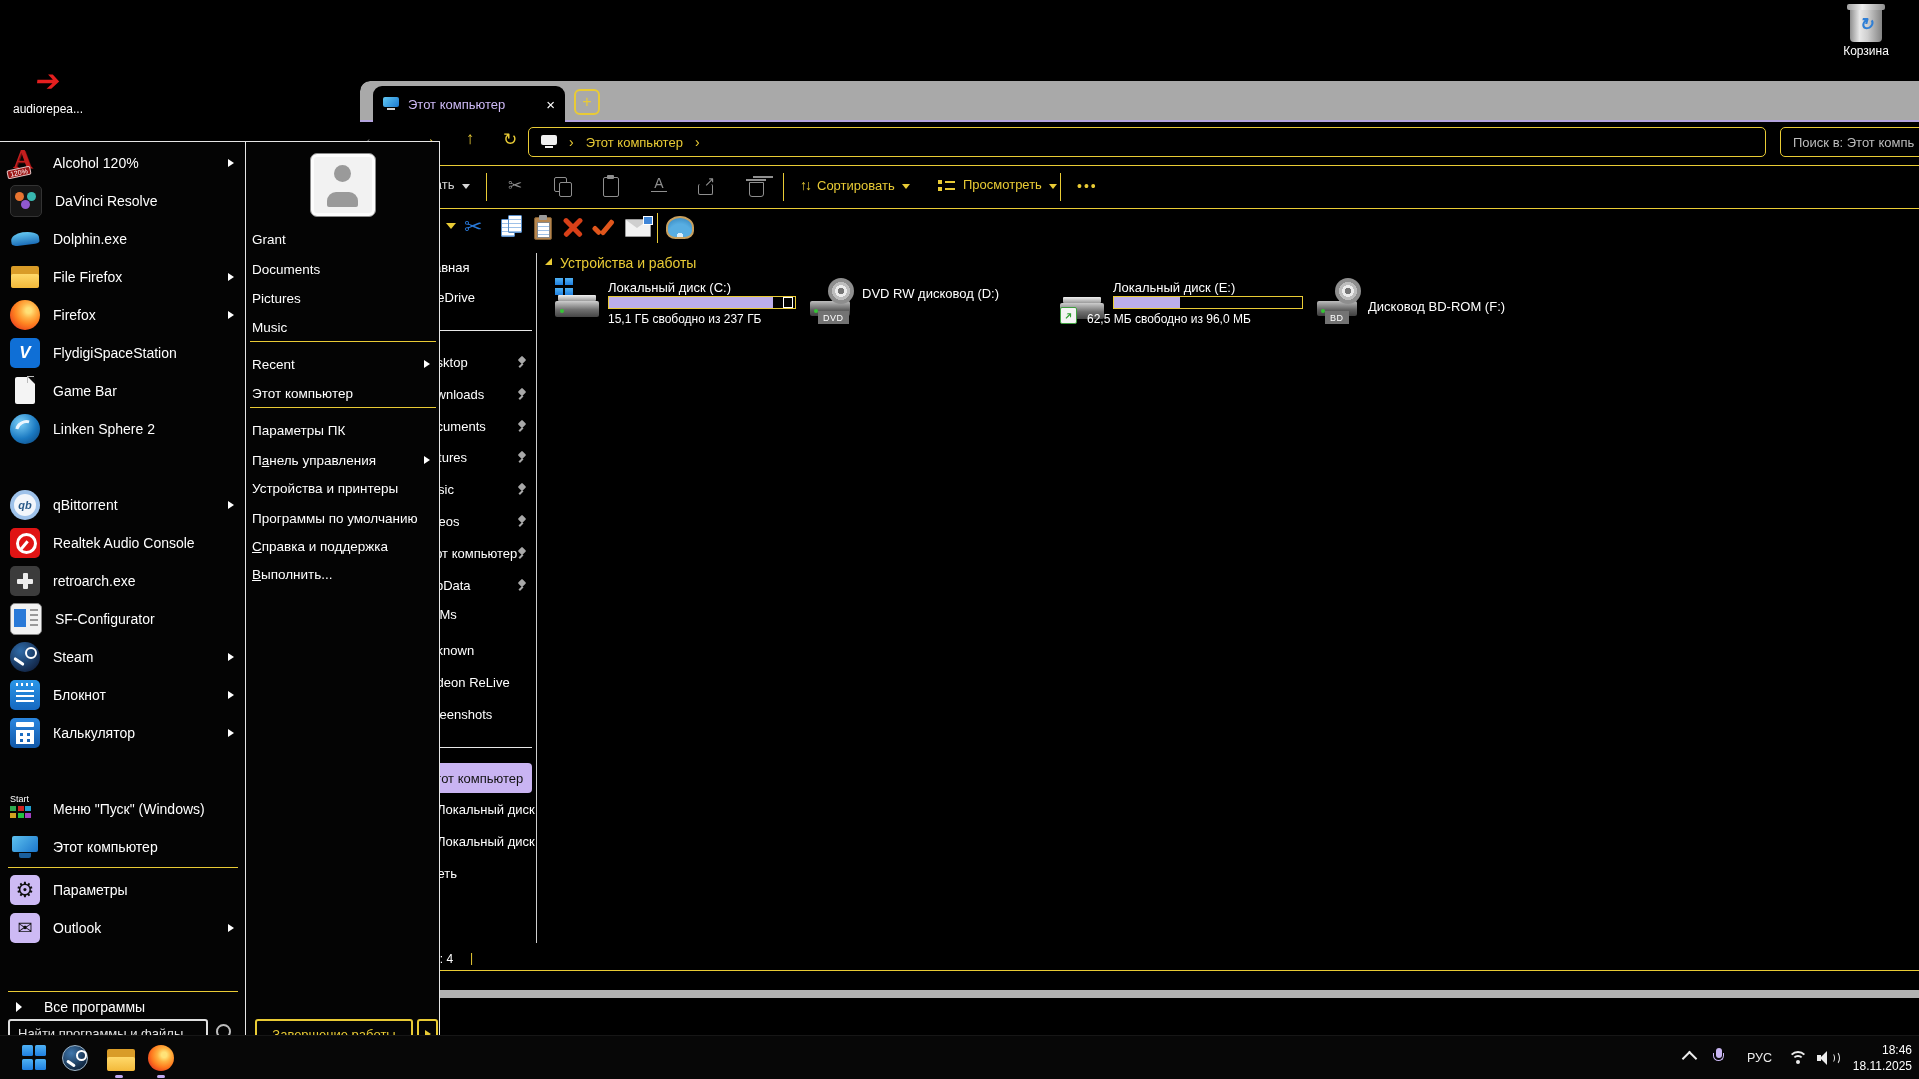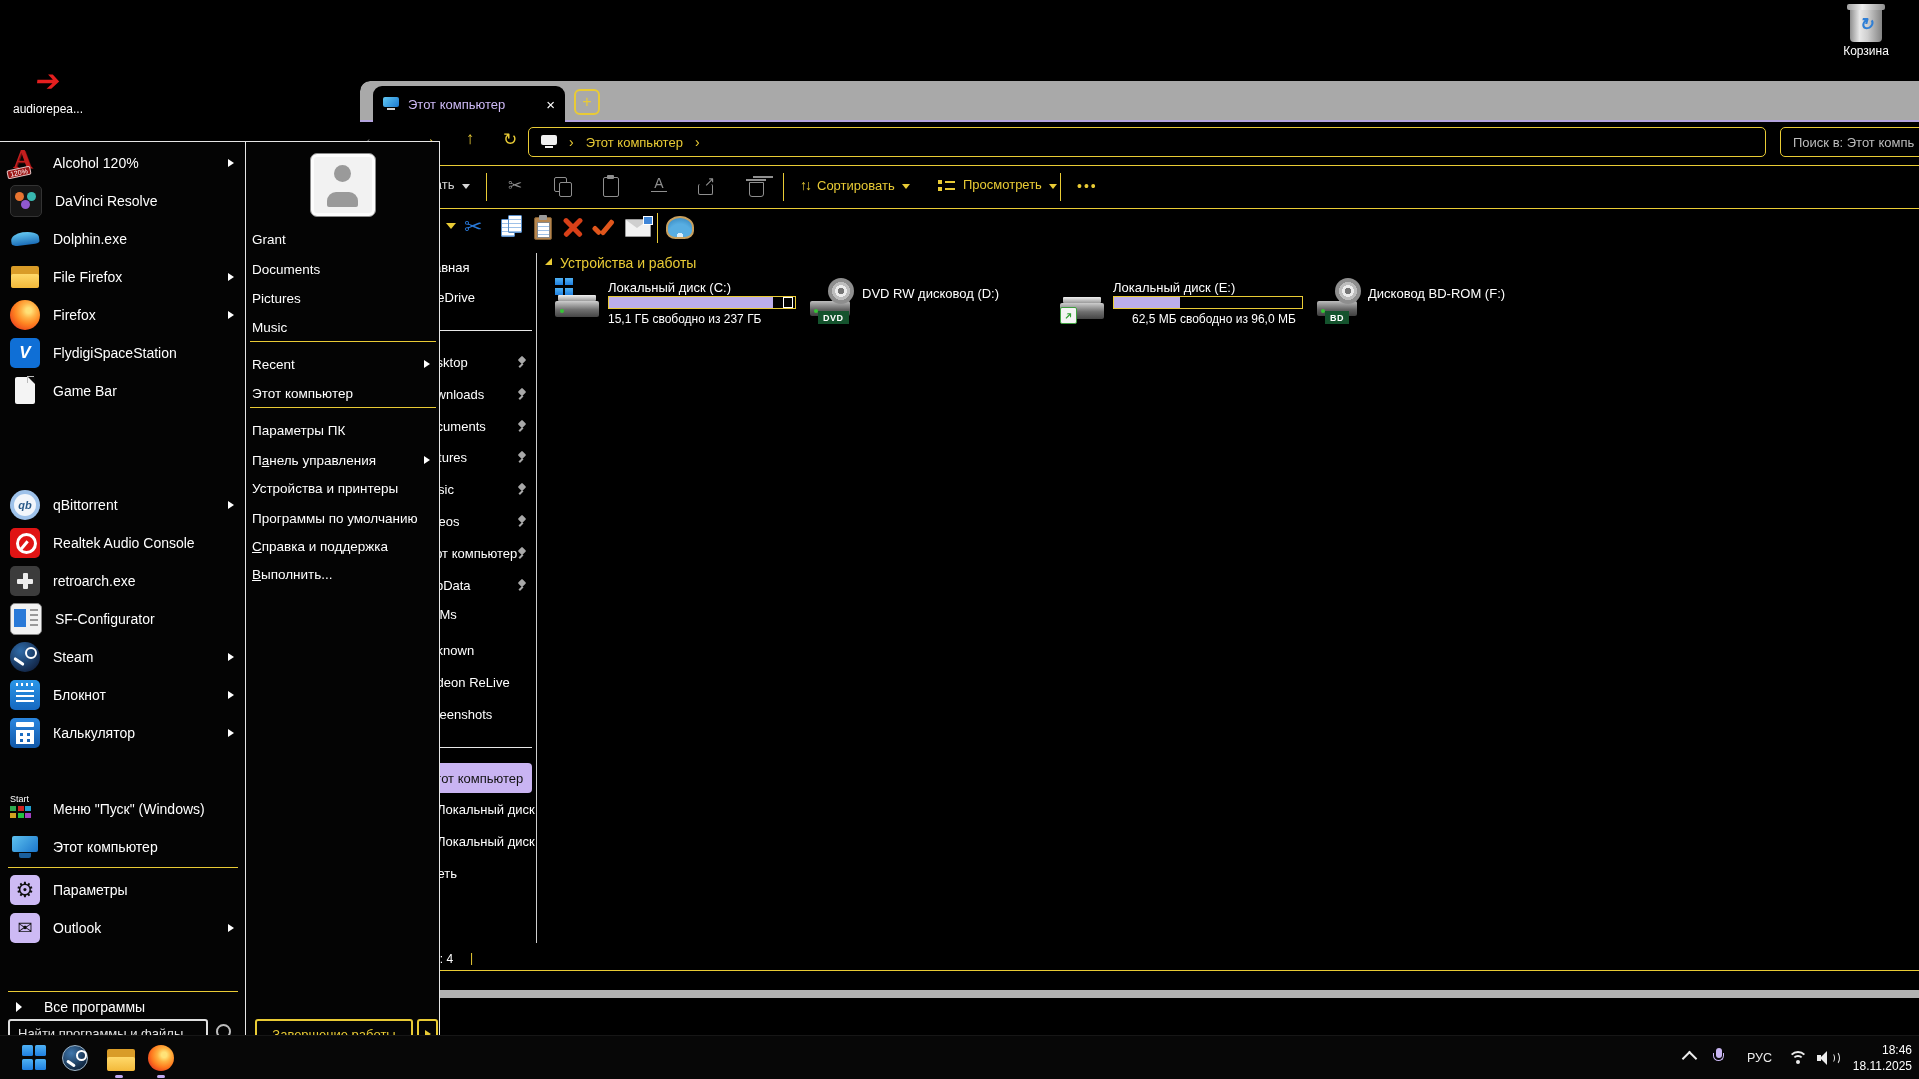--- a/index.html
+++ b/index.html
@@ -124,21 +124,21 @@
   .winlogo i{width:8px;height:7px;background:linear-gradient(180deg,#4fb2f5,#1f7fe0);}
   .lnk{position:absolute;left:0;bottom:0;width:15px;height:15px;background:#f4f4f4;border:1px solid #3f9f3f;border-radius:2px;
        display:flex;align-items:center;justify-content:center;}
   .lnk::before{content:"\2794";color:#2f9f2f;font-size:10px;transform:rotate(-45deg);}
   .opt{position:absolute;width:48px;height:46px;}
   .opt .body{position:absolute;left:0;bottom:8px;width:40px;height:15px;border-radius:2px;
              background:linear-gradient(180deg,#bdbdbd,#606060 60%,#404040);}
   .opt .led{position:absolute;left:4px;bottom:11px;width:4px;height:4px;border-radius:50%;background:#35c435;}
   .opt .disc{position:absolute;right:4px;top:0;width:26px;height:26px;border-radius:50%;
              background:radial-gradient(circle,#777 0 3px,#ececec 3px 6px,#bdbdbd 6px 9px,#8e8e8e 9px 13px);}
-  .opt .badge{position:absolute;left:8px;bottom:0;background:#14532d;color:#fff;font-size:9px;font-weight:bold;
+  .opt .badge{position:absolute;left:8px;bottom:0;background:#737373;color:#fff;font-size:9px;font-weight:normal;
               padding:1.5px 5px;letter-spacing:.5px;}
   
   .status1{position:absolute;left:0;top:867px;right:0;height:22px;color:#fff;font-size:12px;}
   .status1 .txt{position:absolute;left:18px;top:4px;}
   .status1 .div{position:absolute;left:110px;top:3px;color:#e9cb35;}
   .status2{position:absolute;left:0;top:891px;right:0;height:17px;color:#e9cb35;font-size:12px;}
   .status2 .txt{position:absolute;left:5px;top:1px;}
   .graystrip{position:absolute;left:0;top:909px;right:0;height:8px;background:#b2b2b2;}
   
   #startmenu{position:absolute;left:0;top:141px;width:440px;height:894px;background:#040404;
@@ -442,31 +442,31 @@
     <div class="hdd" style="left:700px;top:199px">
       <span class="topf"></span>
         <span class="body"></span>
         <span class="led"></span>
       <span class="lnk"></span>
     </div>
     <div class="drv-name" style="left:753px;top:199px">Локальный диск (E:)</div>
     <div class="bar" style="left:753px;top:215px;width:190px">
       <span class="fill" style="width:35%"></span>
     </div>
-    <div class="drv-free" style="left:772px;top:231px">62,5 МБ свободно из 96,0 МБ</div>
+    <div class="drv-free" style="left:727px;top:231px">62,5 МБ свободно из 96,0 МБ</div>
   </div>
 
   <div>
     <div class="opt" style="left:957px;top:197px">
       <span class="body"></span>
         <span class="led"></span>
         <span class="disc"></span>
       <span class="badge">BD</span>
     </div>
-    <div class="drv-name" style="left:1008px;top:205px">Дисковод BD-ROM (F:)</div>
+    <div class="drv-name" style="left:1008px;top:218px">Дисковод BD-ROM (F:)</div>
   </div>
 
   <div class="status1">
     <span class="txt">Элементов: 4</span>
     <span class="div">|</span>
   </div>
   <div class="hline" style="top:889px"></div>
   <div class="status2">
     <span class="txt">Элементов: 4</span>
   </div>
@@ -508,20 +508,24 @@
     </div>
   <div class="sm-item" style="top:192px">
       <span class="ic ic-flydigi">
         <span>V</span>
       </span>
       <span>FlydigiSpaceStation</span>
     </div>
   <div class="sm-item" style="top:230px">
       <span class="ic ic-gamebar"></span>
       <span>Game Bar</span>
+    </div>
+  <div class="sm-item" style="top:268px">
+      <span class="ic ic-linken"></span>
+      <span>Linken Sphere 2</span>
     </div>
   <div class="sm-item" style="top:344px">
       <span class="ic ic-qbit">
         <i>qb</i>
       </span>
       <span>qBittorrent</span>
       <span class="sm-arrow"></span>
     </div>
   <div class="sm-item" style="top:382px">
       <span class="ic ic-realtek"></span>

